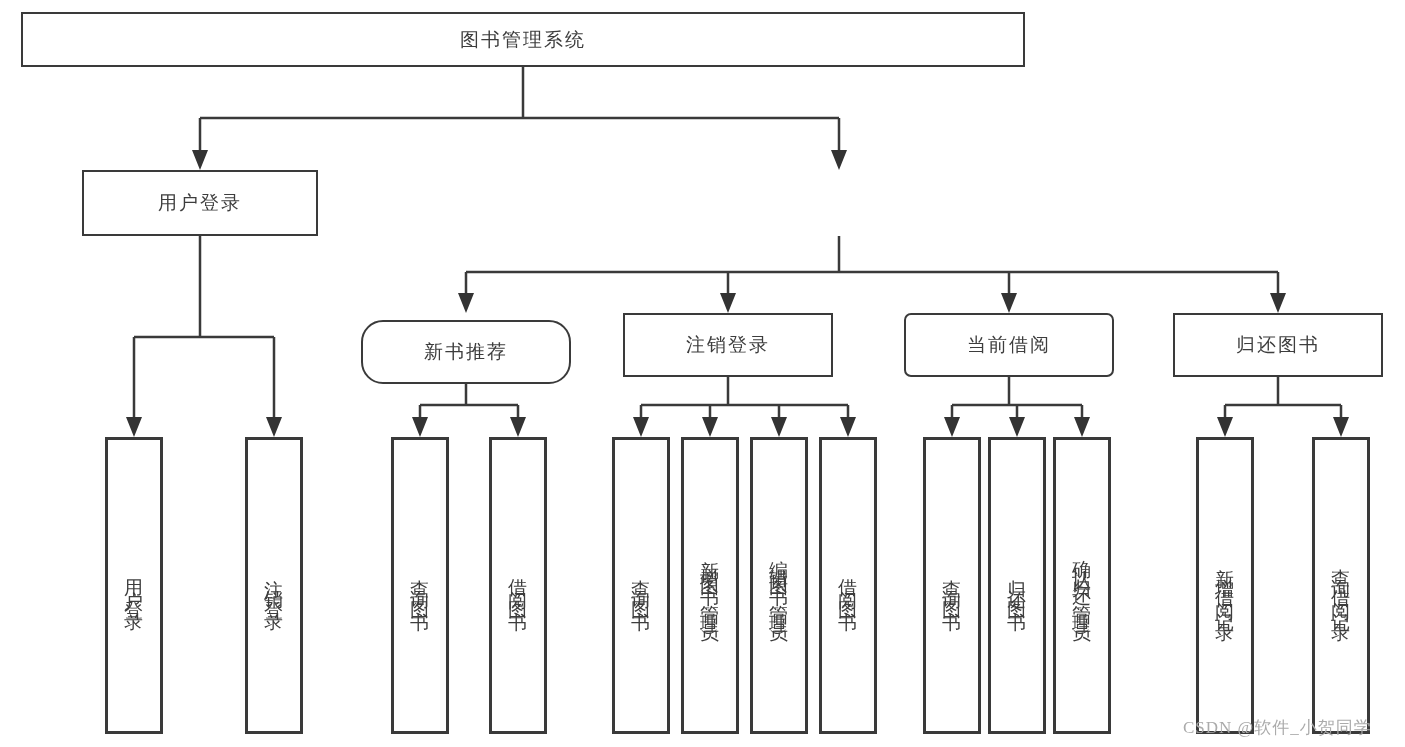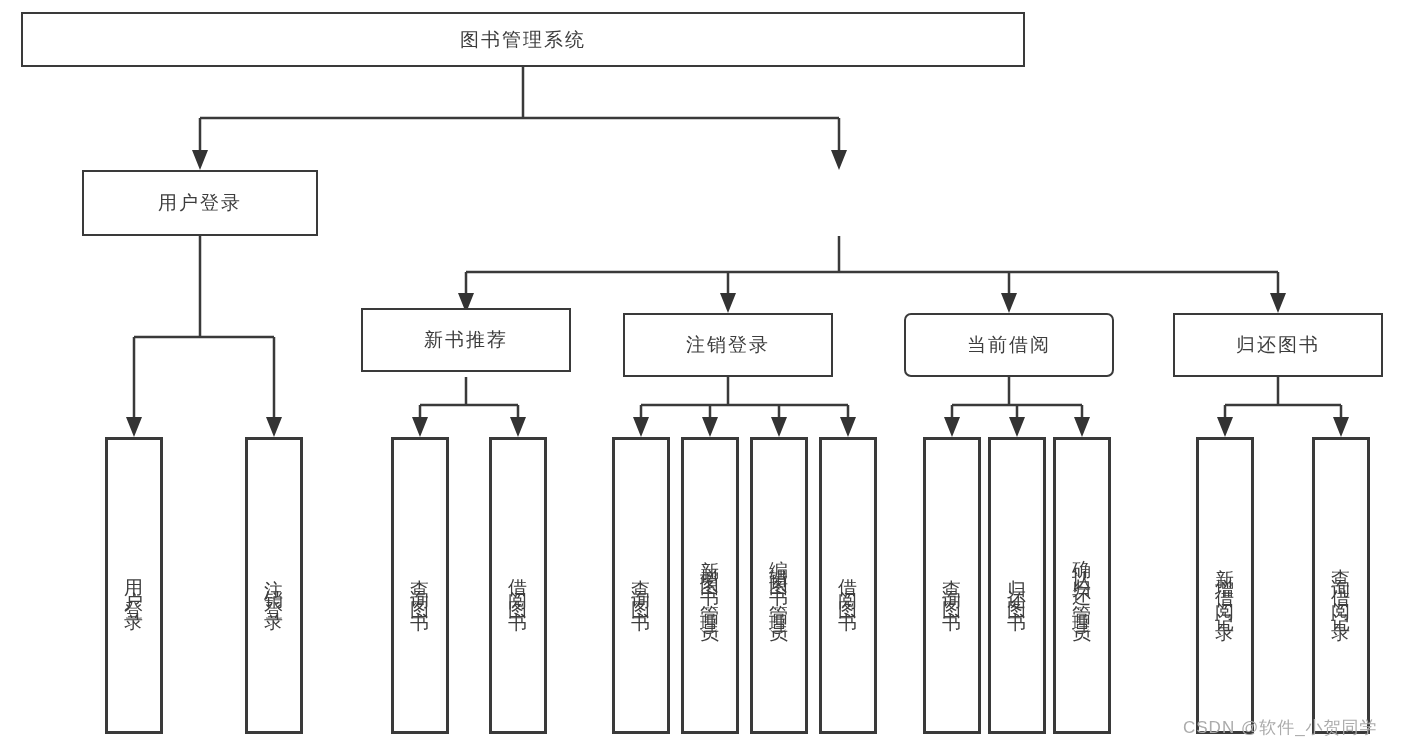--- a/index.html
+++ b/index.html
@@ -5,21 +5,21 @@
   html, body {
     margin: 0;
     padding: 0;
     background: #ffffff;
   }
   .canvas {
     position: relative;
     width: 1405px;
     height: 747px;
     background: #ffffff;
-    font-family: Liberation Sans, sans-serif;
+    font-family: Liberation Serif, serif;
     overflow: hidden;
   }
   .connectors {
     position: absolute;
     left: 0;
     top: 0;
   }
   .node {
     position: absolute;
     box-sizing: border-box;
@@ -84,21 +84,21 @@
                M1074 417 h16 L1082 437 Z
                M1217 417 h16 L1225 437 Z
                M1333 417 h16 L1341 437 Z"></path>
     </g>
   </svg>
 
   <div class="node h-node" style="left:21px; top:12px; width:1004px; height:55px;">图书管理系统</div>
 
   <div class="node h-node" style="left:82px; top:170px; width:236px; height:66px;">用户登录</div>
 
-  <div class="node h-node" style="left:361px; top:308px; width:210px; height:64px;">新书推荐</div>
+  <div class="node h-node" style="left:361px; top:320px; width:210px; height:64px;border-radius:22px;">新书推荐</div>
   <div class="node h-node" style="left:623px; top:313px; width:210px; height:64px;">注销登录</div>
   <div class="node h-node" style="left:904px; top:313px; width:210px; height:64px;border-radius:7px;">当前借阅</div>
   <div class="node h-node" style="left:1173px; top:313px; width:210px; height:64px;">归还图书</div>
 
   <div class="node v-node" style="left:105px; top:437px; width:58px; height:297px;">用户登录</div>
   <div class="node v-node" style="left:245px; top:437px; width:58px; height:297px;">注销登录</div>
 
   <div class="node v-node" style="left:391px; top:437px; width:58px; height:297px;">查询图书</div>
   <div class="node v-node" style="left:489px; top:437px; width:58px; height:297px;">借阅图书</div>
 

